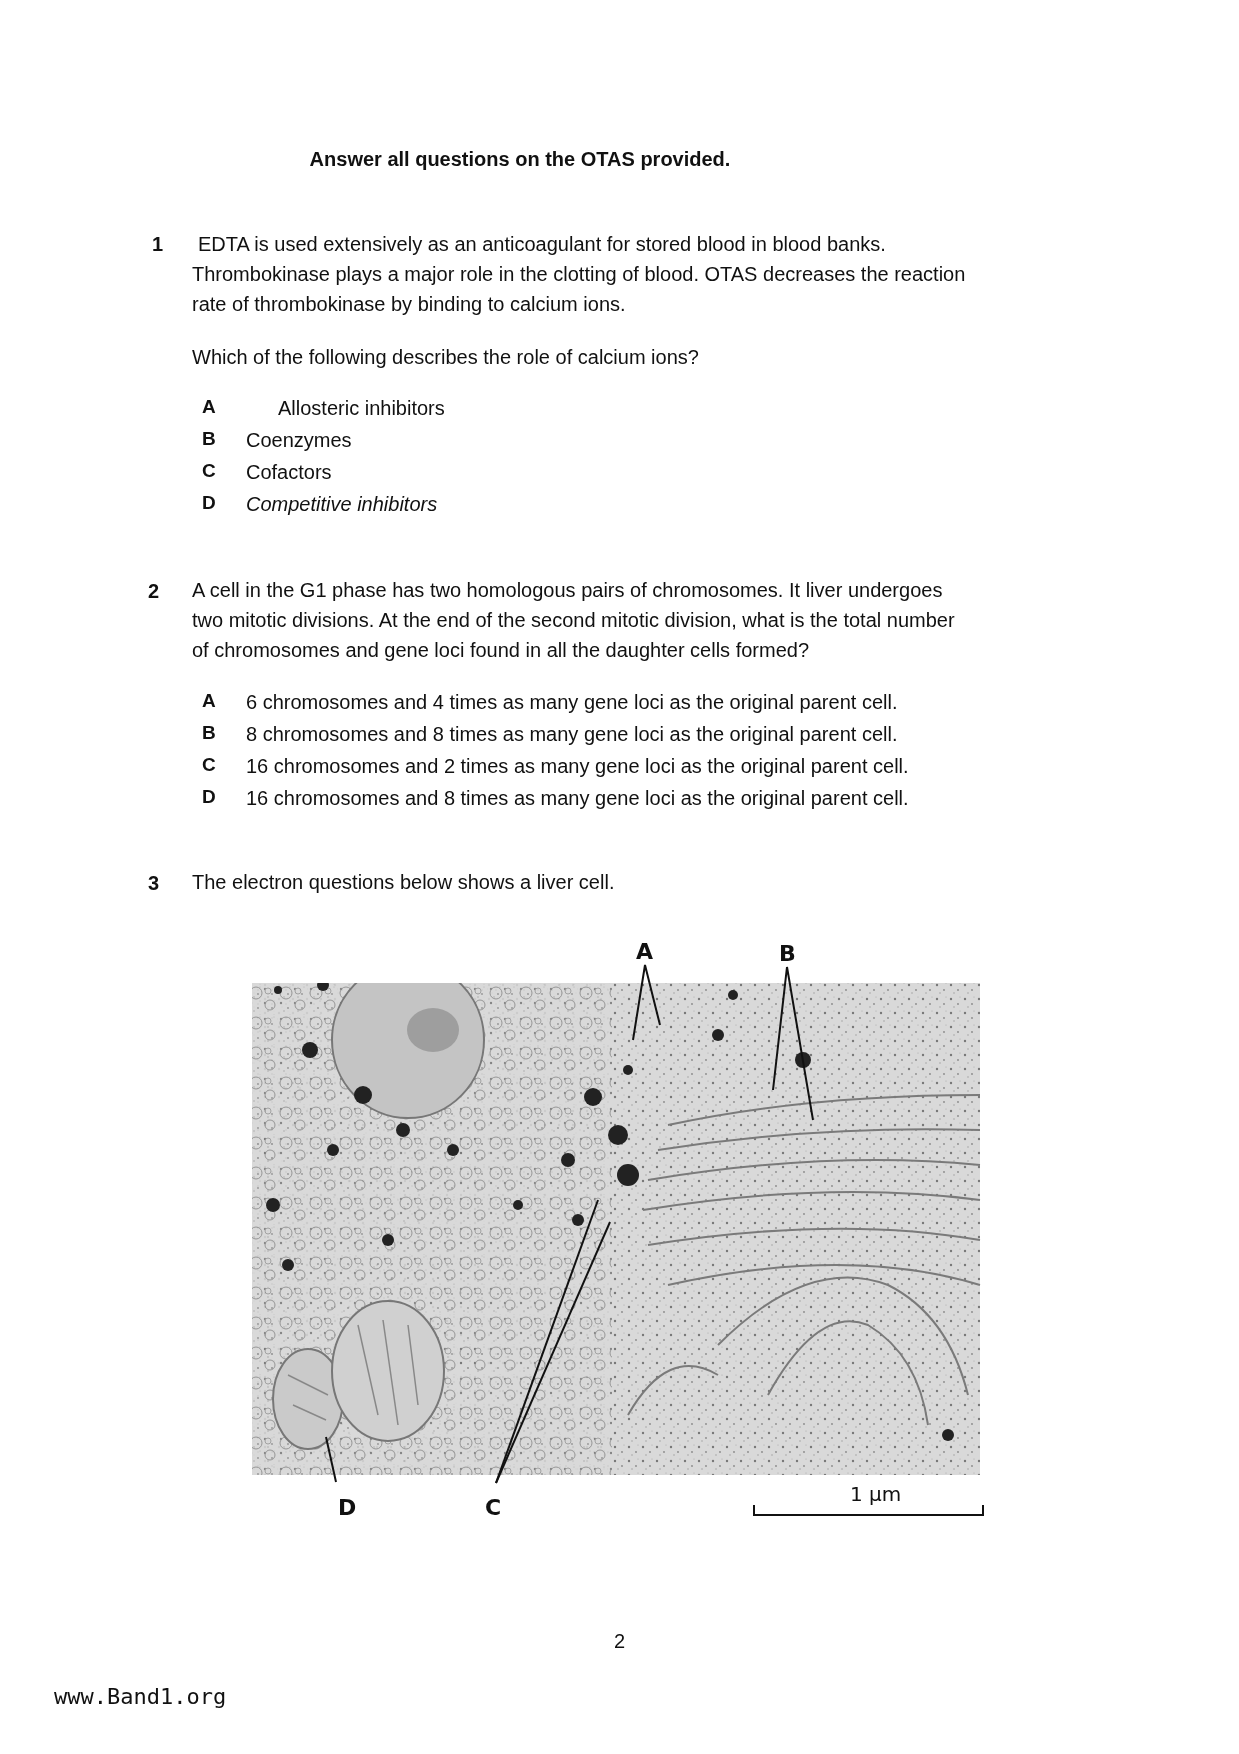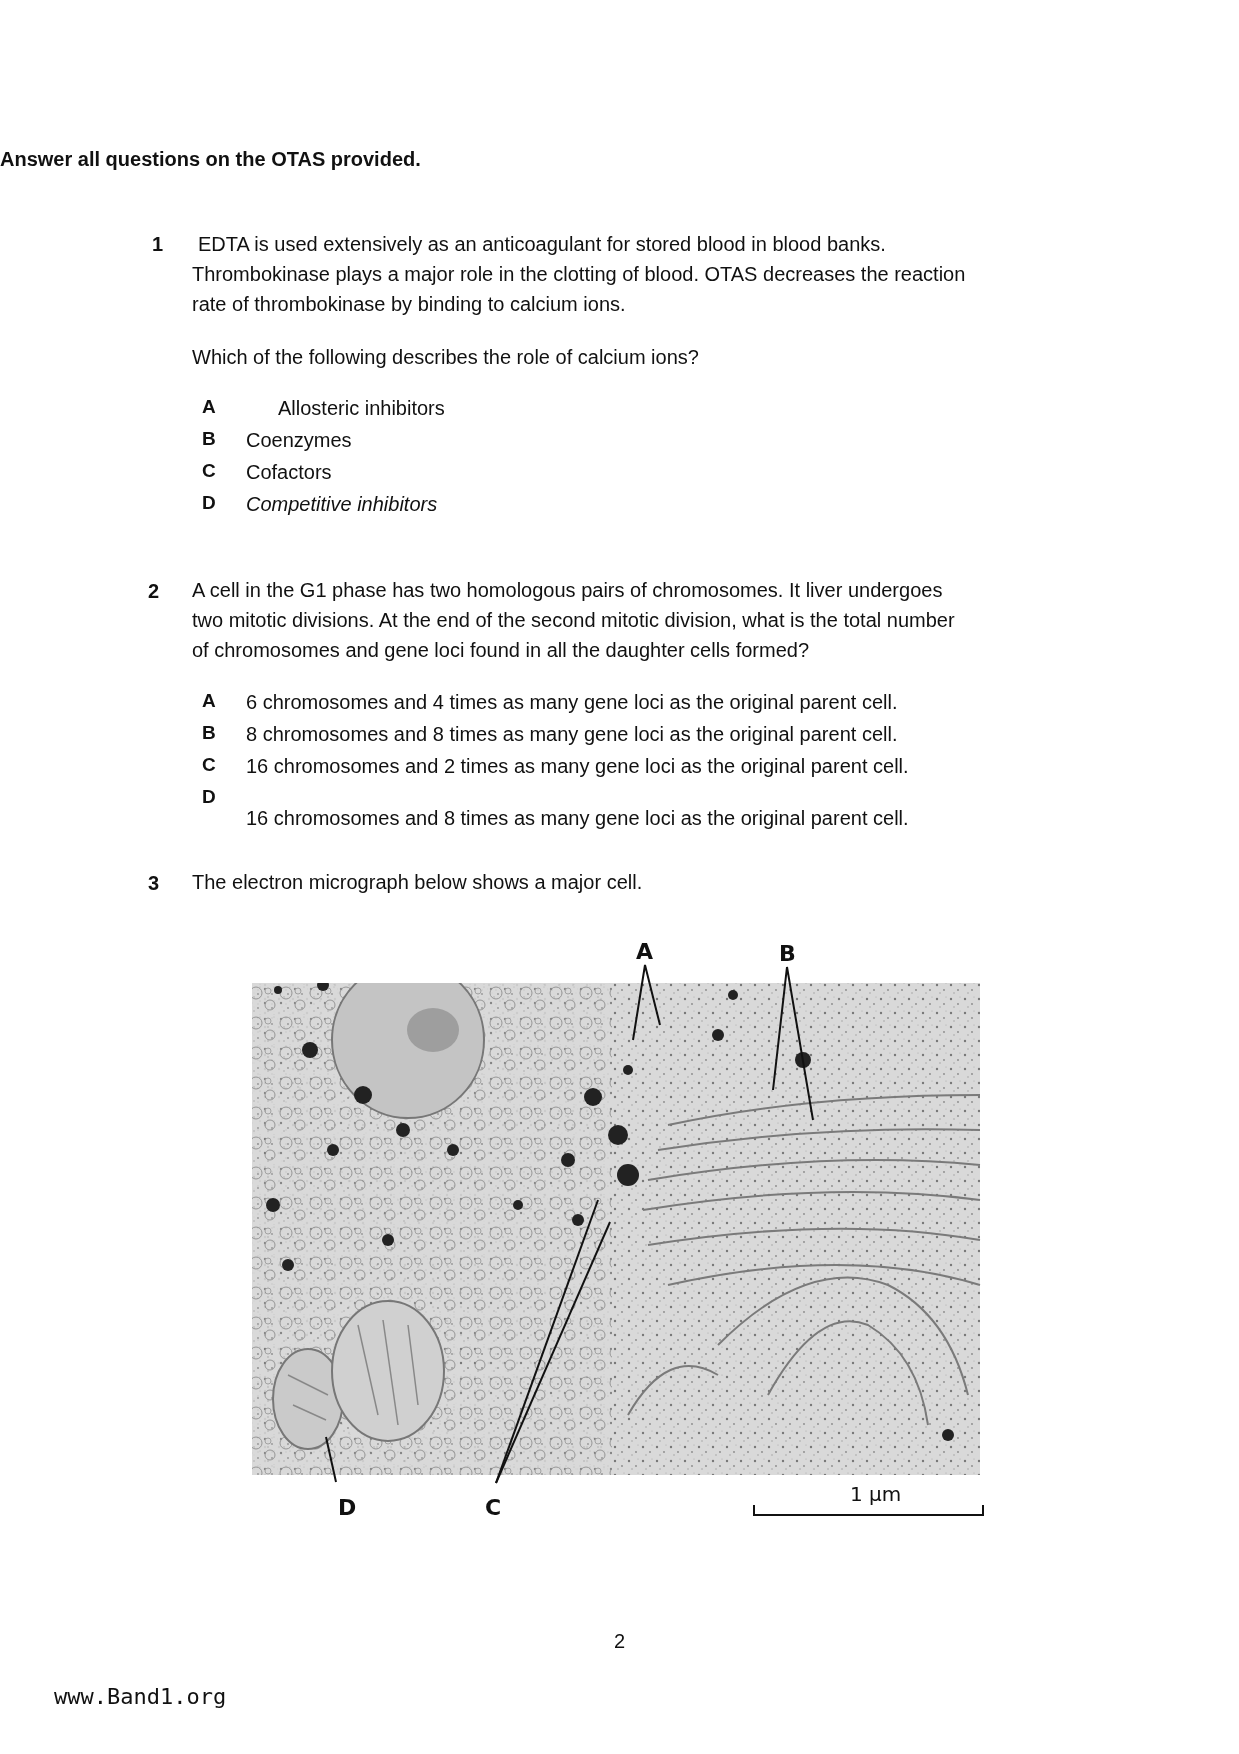--- a/index.html
+++ b/index.html
@@ -1,19 +1,19 @@
 <!DOCTYPE html>
 <html><head>
 <meta charset="utf-8">
 <style>
   html, body { margin: 0; padding: 0; background: #ffffff; }
   body { width: 1239px; height: 1754px; position: relative; overflow: hidden;
          font-family: "Liberation Sans", sans-serif; color: #111; }
   .abs { position: absolute; }
-  .header { left: 0; width: 1040px; top: 148px; font-weight: bold; font-size: 20px; }
+  .header { left: 0; width: 1040px; top: 148px; text-align: center; font-weight: bold; font-size: 20px; }
   .qnum { font-weight: bold; font-size: 20px; }
   .qtext { font-size: 20px; line-height: 30px; }
   .justify { text-align: justify; text-align-last: left; }
   .opt-letter { font-weight: bold; font-size: 19px; }
   .opt-text { font-size: 20px; }
   .figure { left: 248px; top: 925px; width: 740px; height: 620px; }
   .footer-page { left: 0; width: 1239px; top: 1630px; text-align: center; font-size: 20px; }
   .footer-url { left: 54px; top: 1684px; font-family: "DejaVu Sans Mono", monospace; font-size: 22px; }
   .fig-label { font-family: "DejaVu Sans", sans-serif; font-weight: bold; font-size: 22px; fill: #111; }
   .fig-scale { font-family: "DejaVu Sans", sans-serif; font-size: 20px; fill: #111; }
@@ -65,26 +65,26 @@
   <div style="position:relative; height:32px;">
     <span class="opt-letter abs" style="left:0; top:0;">B</span>
     <span class="opt-text abs" style="left:44px; top:1px; white-space:nowrap;">8 chromosomes and 8 times as many gene loci as the original parent cell.</span>
   </div>
   <div style="position:relative; height:32px;">
     <span class="opt-letter abs" style="left:0; top:0;">C</span>
     <span class="opt-text abs" style="left:44px; top:1px; white-space:nowrap;">16 chromosomes and 2 times as many gene loci as the original parent cell.</span>
   </div>
   <div style="position:relative; height:32px;">
     <span class="opt-letter abs" style="left:0; top:0;">D</span>
-    <span class="opt-text abs" style="left:44px; top:1px; white-space:nowrap;margin-top:20px;">16 chromosomes and 8 times as many gene loci as the original parent cell.</span>
+    <span class="opt-text abs" style="left:44px; top:1px; white-space:nowrap;">16 chromosomes and 8 times as many gene loci as the original parent cell.</span>
   </div>
 </div>
 
 <div class="abs qnum" style="left:148px; top:872px;">3</div>
-<div class="abs qtext" style="left:192px; top:867px;">The electron micrograph below shows a major cell.</div>
+<div class="abs qtext" style="left:192px; top:867px;">The electron questions below shows a liver cell.</div>
 
 <div class="abs figure">
   <svg width="740" height="620" viewBox="0 0 740 620">
     <defs>
       <pattern id="speckle" width="14" height="14" patternUnits="userSpaceOnUse">
         <rect width="14" height="14" fill="#d9d9d9"></rect>
         <circle cx="3" cy="4" r="1.2" fill="#777"></circle>
         <circle cx="10" cy="9" r="0.9" fill="#888"></circle>
         <circle cx="6" cy="12" r="0.7" fill="#999"></circle>
         <circle cx="12" cy="2" r="0.6" fill="#aaa"></circle>

